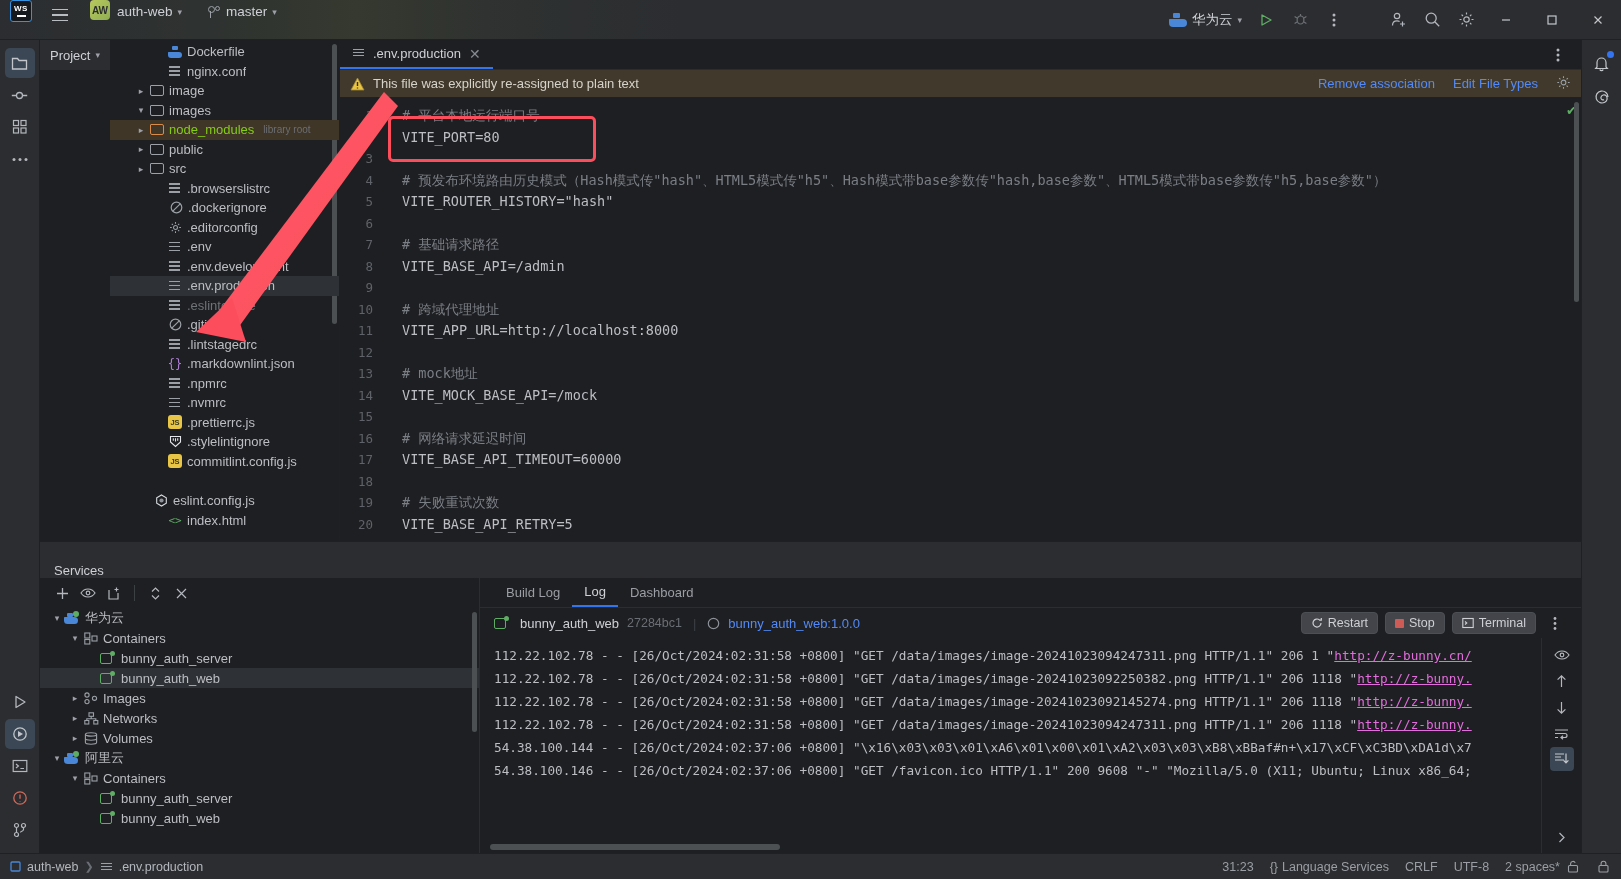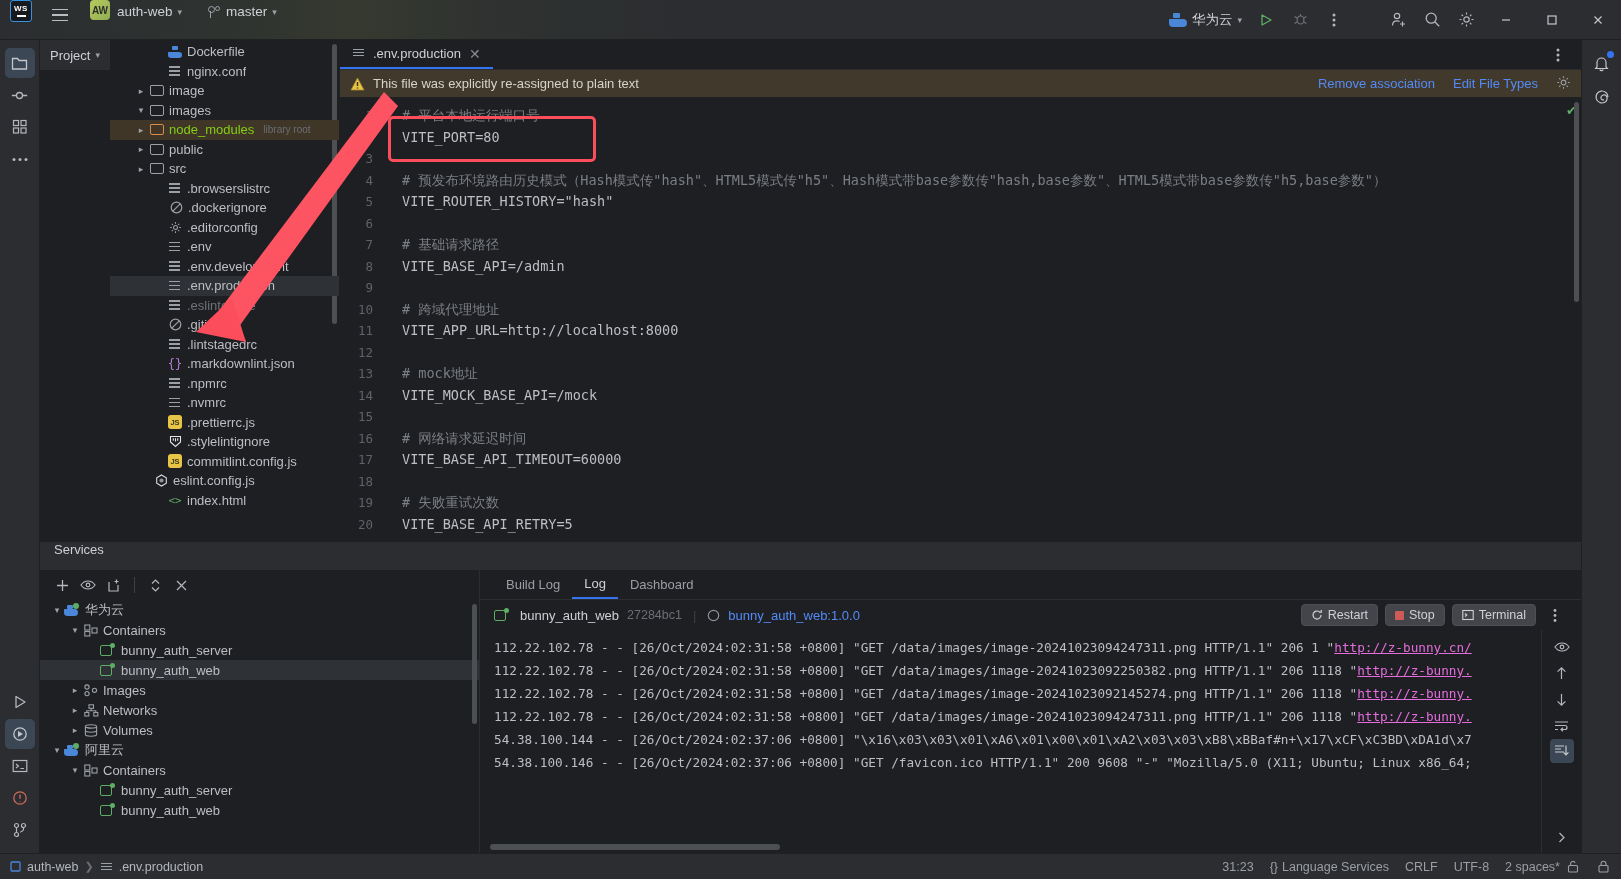--- a/index.html
+++ b/index.html
@@ -120,21 +120,21 @@
           font-size: 13.5px; white-space: pre; overflow: hidden; padding-left: 20px; }
   .code div { height: 21.5px; line-height: 21.5px; }
   .cm { color: #7a7e85; }
   .cv { color: #bcbec4; }
   .code-scroll-v { position: absolute; right: 2px; top: 4px; width: 5px; height: 200px; background: #4c5053; border-radius: 3px; }
   .editor-right-strip { width: 22px; flex: 0 0 22px; position: relative; background: #1e1f22; }
   .ok-check { position: absolute; top: 5px; right: 4px; color: #5fad65; font-size: 13px; }
 
   
   .services { flex: 1 1 auto; display: flex; flex-direction: column; min-height: 0; border-top: 1px solid #1f2022; }
-  .svc-head { height: 28px; background: #2b2d30; display: flex; align-items: flex-start; padding: 0 14px;
+  .svc-head { height: 36px; background: #2b2d30; display: flex; align-items: flex-end; padding: 0 14px;
               font-size: 13px; color: #ced0d6; }
   .svc-body { flex: 1 1 auto; display: flex; min-height: 0; }
 
   .svc-left { width: 440px; flex: 0 0 440px; display: flex; flex-direction: column;
               background: #1e1f22; border-right: 1px solid #2b2d30; }
   .svc-toolbar { height: 30px; display: flex; align-items: center; gap: 2px; padding-left: 10px; }
   .tbtn { width: 24px; height: 24px; display: flex; align-items: center; justify-content: center;
           border-radius: 4px; cursor: pointer; color: #b4b7bd; }
   .tsep { width: 1px; height: 16px; background: #3d4043; margin: 0 6px; }
   .svc-tree { flex: 1 1 auto; overflow: hidden; position: relative; }
@@ -547,21 +547,21 @@
                 </span>
                 <span class="tname">.stylelintignore</span>
               </div>
               <div class="trow" style="padding-left: 42px;">
                 <span class="arrow"></span>
                 <span class="ticon">
                   <span class="ic-badge" style="background:#e8c547">JS</span>
                 </span>
                 <span class="tname">commitlint.config.js</span>
               </div>
-              <div class="trow" style="padding-left: 28px;">
+              <div class="trow" style="padding-left: 28px; margin-top: 20px;">
                 <span class="arrow"></span>
                 <span class="ticon">
                   <svg width="13" height="13" viewBox="0 0 13 13">
                     <polygon points="6.5,1 11.3,3.8 11.3,9.2 6.5,12 1.7,9.2 1.7,3.8" fill="none" stroke="#d9dce1" stroke-width="1.1"></polygon>
                     <circle cx="6.5" cy="6.5" r="2.1" fill="#8e9299"></circle>
                   </svg>
                 </span>
                 <span class="tname">eslint.config.js</span>
               </div>
               <div class="trow" style="padding-left: 42px;">

